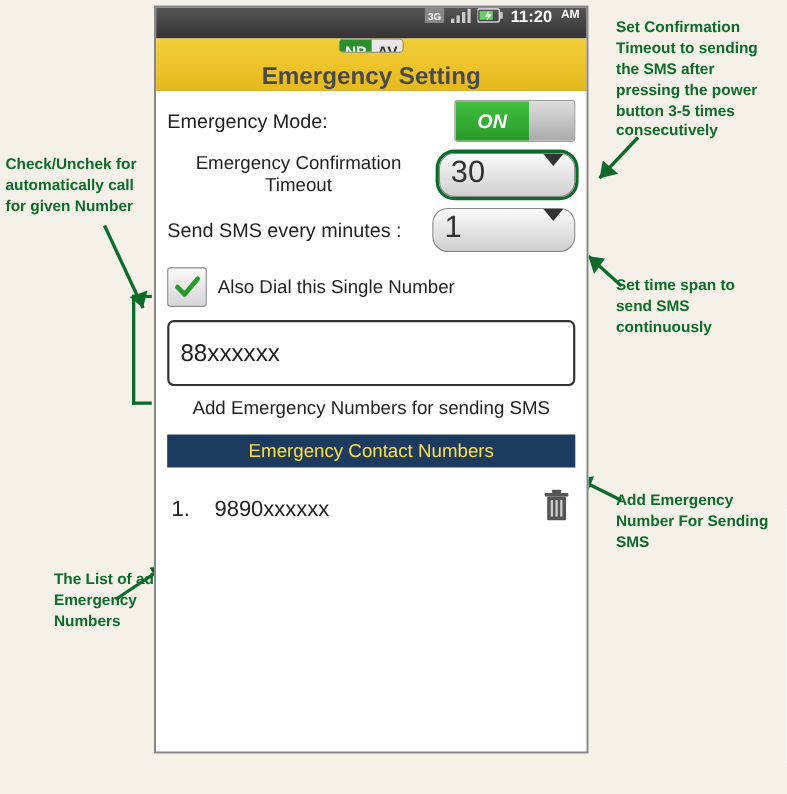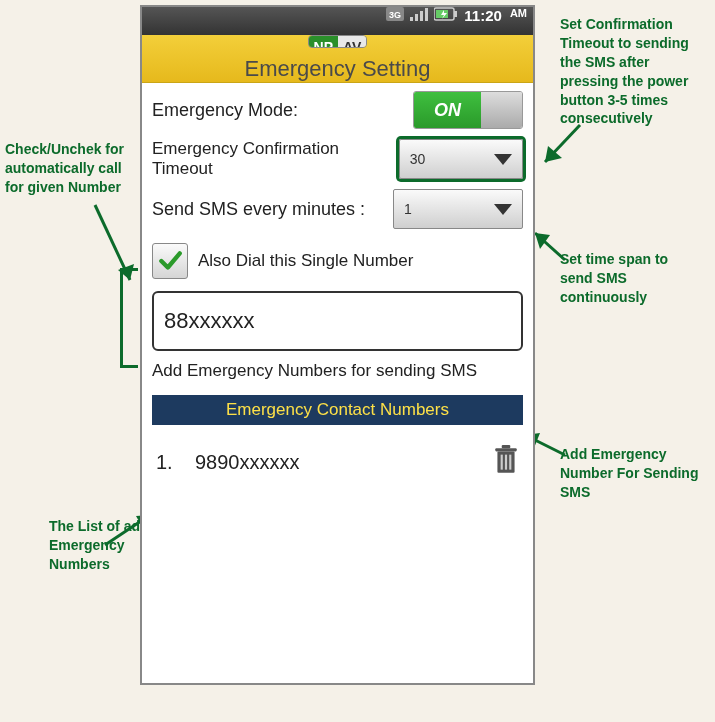--- a/index.html
+++ b/index.html
@@ -49,51 +49,51 @@
     display: flex;
     font-weight: bold;
     font-size: 14px;
     border-radius: 4px;
     overflow: hidden;
     border: 1px solid #888;
   }
   .logo .np { background:#2a8f2a; color:#fff; padding:3px 5px;}
   .logo .av { background:#e8e8e8; color:#333; padding:3px 5px;}
   .title-bar h1 {
-    font-size: 22px; color:#4a4a4a; font-weight: normal;
+    font-size: 22px; color:#4a4a4a; font-weight: bold;
   }
   .content {
     padding: 8px 10px;
     flex: 1;
     background: #fff;
     display: flex;
     flex-direction: column;
     gap: 10px;
   }
   .row { display:flex; align-items:center; justify-content:space-between; gap:8px; }
-  .label { font-size: 18px; color:#222; }
+  .label { font-size: 18px; color:#222;text-align:center; }
   .toggle {
     width: 110px; height: 38px;
     display:flex; border-radius:3px; overflow:hidden;
     border:1px solid #999;
   }
   .toggle .on {
     flex:0 0 62%;
     background: linear-gradient(#3fbf3f,#2a9a2a);
     color:#fff; font-weight:bold; font-size:18px;
     display:flex;align-items:center;justify-content:center;
     font-style: italic;
   }
   .toggle .off { flex:1; background:linear-gradient(#ddd,#aaa);}
   .select {
     width: 130px; height: 40px;
     background: linear-gradient(#fafafa,#cfcfcf);
-    border:1px solid #888; border-radius:2px;
-    display:flex;align-items:center;
-    padding:0 10px; font-size:14px; color:#333;
+    border:1px solid #888; border-radius:14px;
+    display:flex;
+    padding:0 10px; font-size:28px; color:#333;
     justify-content:space-between;
     cursor:pointer;
   }
   .select.hl { box-shadow: 0 0 0 3px #0c6b2b; }
   .select .tri {
     width:0;height:0;border-left:9px solid transparent;
     border-right:9px solid transparent;border-top:11px solid #333;
   }
   .check-row { display:flex; align-items:center; gap:10px; padding:4px 0 2px 0;}
   .checkbox {

